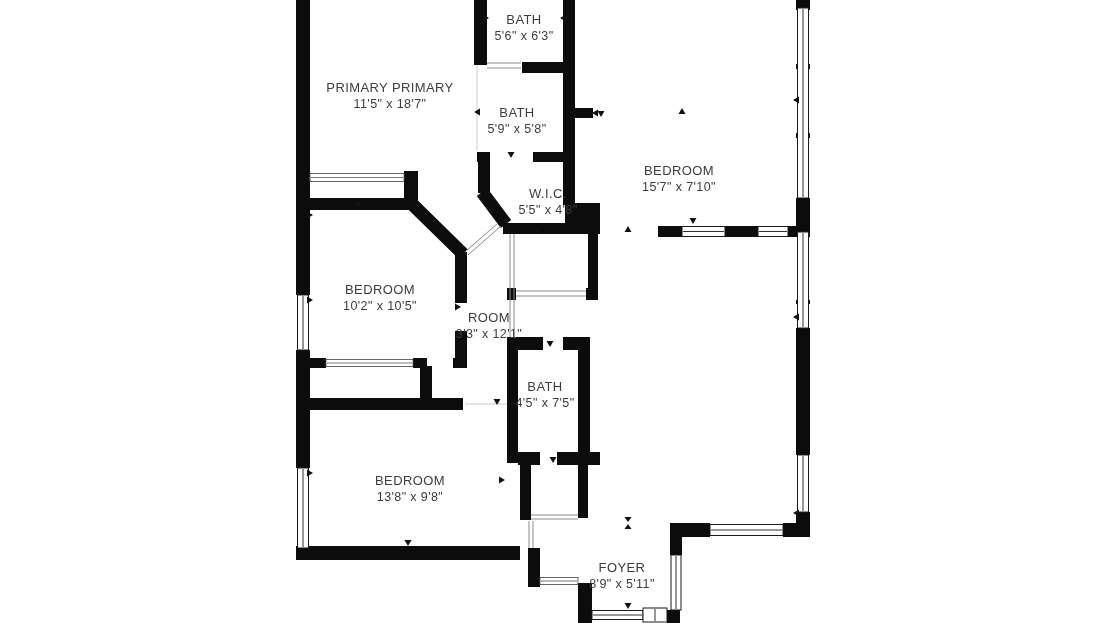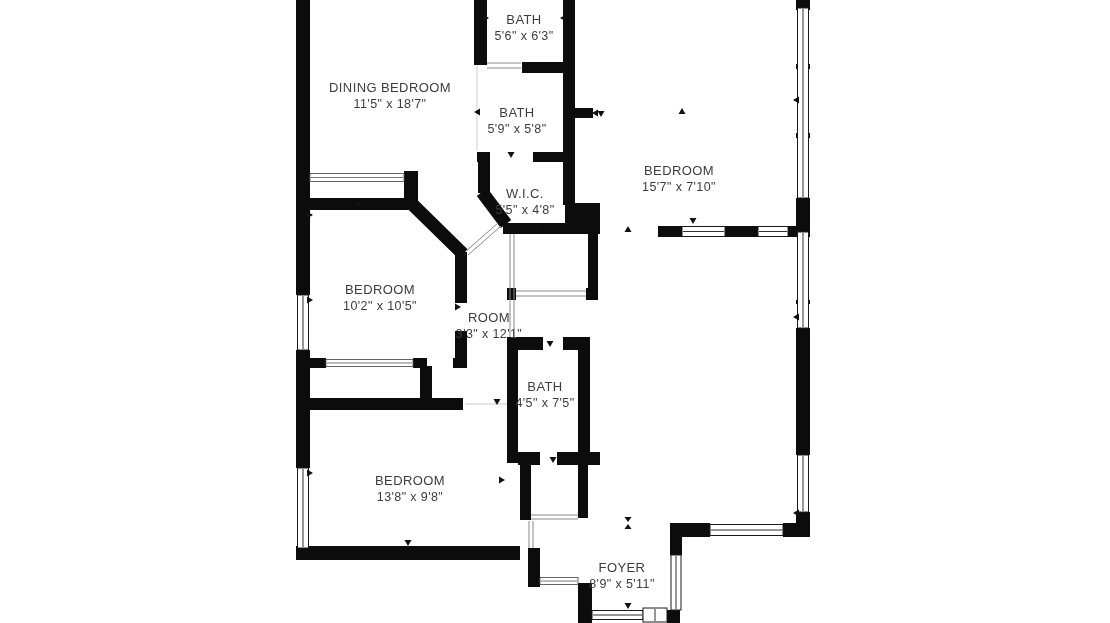--- a/index.html
+++ b/index.html
@@ -197,35 +197,35 @@
 
   <div class="labels">
 
     <div class="room-label" style="left:524px;top:28px">
       <div class="rn">BATH</div>
       <div class="rd">5'6" x 6'3"</div>
     </div>
 
 
     <div class="room-label" style="left:390px;top:96px">
-      <div class="rn">DINING BEDROOM</div>
+      <div class="rn">PRIMARY PRIMARY</div>
       <div class="rd">11'5" x 18'7"</div>
     </div>
 
     <div class="room-label" style="left:517px;top:121px">
       <div class="rn">BATH</div>
       <div class="rd">5'9" x 5'8"</div>
     </div>
 
     <div class="room-label" style="left:679px;top:179px">
       <div class="rn">BEDROOM</div>
       <div class="rd">15'7" x 7'10"</div>
     </div>
 
-    <div class="room-label" style="left:525px;top:202px">
+    <div class="room-label" style="left:548px;top:202px">
       <div class="rn">W.I.C.</div>
       <div class="rd">5'5" x 4'8"</div>
     </div>
 
     <div class="room-label" style="left:380px;top:298px">
       <div class="rn">BEDROOM</div>
       <div class="rd">10'2" x 10'5"</div>
     </div>
 
     <div class="room-label" style="left:489px;top:326px">

